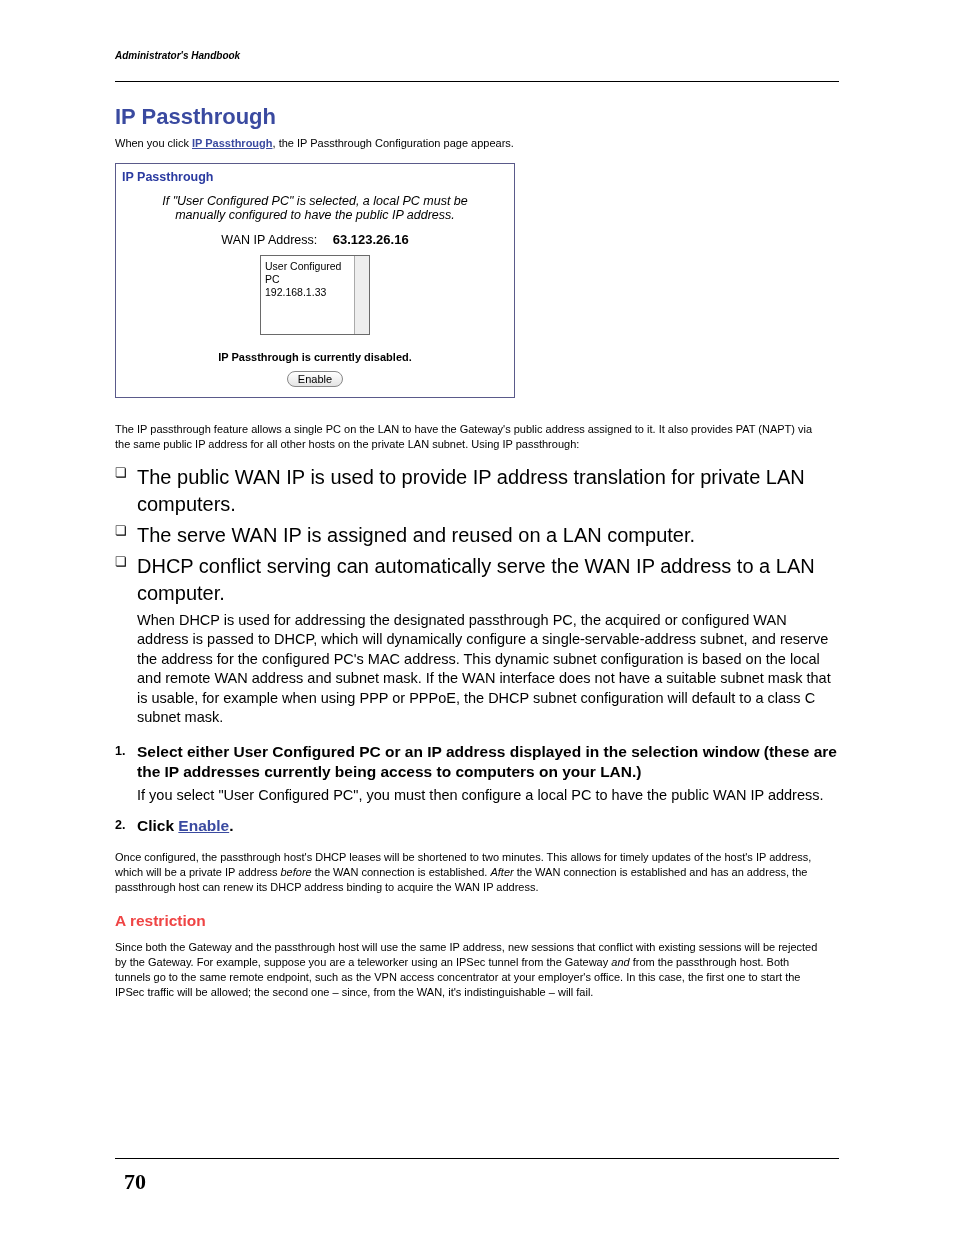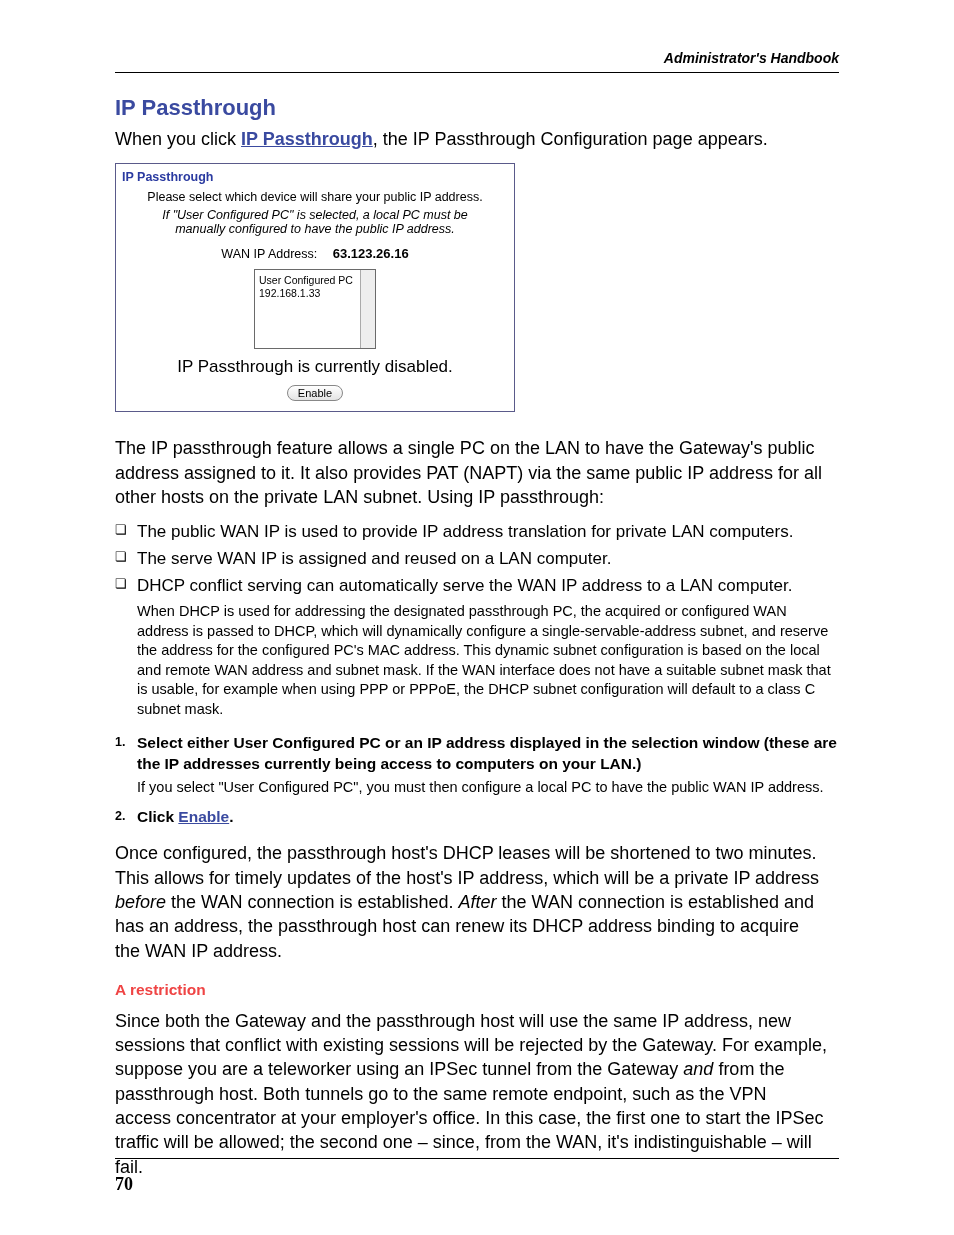--- a/index.html
+++ b/index.html
@@ -12,37 +12,36 @@
   .page {
     width: 954px;
     height: 1235px;
     position: relative;
     box-sizing: border-box;
     padding: 50px 115px 50px 115px;
   }
   .runhead {
     font-style: italic;
     font-weight: bold;
-    font-size: 14px;
-    margin-bottom: 6px;
-    text-align: right;
+    font-size: 10px;
+    margin-bottom: 20px;
   }
   .toprule {
     border: 0;
     border-top: 1.5px solid #000;
     margin: 0 0 22px 0;
   }
   .section-title {
     color: #3a4aa0;
     font-size: 22px;
     font-weight: bold;
     margin: 0 0 6px 0;
   }
   .body-text {
-    font-size: 18px;
+    font-size: 11px;
     line-height: 1.35;
     margin: 0 12px 12px 0;
   }
   .link {
     color: #3a4aa0;
     text-decoration: underline;
     font-weight: bold;
   }
   .panel {
     border: 1px solid #5a5a8a;
@@ -64,21 +63,21 @@
   .panel-body .note {
     font-style: italic;
     margin: 4px 18px 10px 18px;
   }
   .wan-row {
     margin-bottom: 8px;
   }
   .wan-row .lbl { display:inline-block; }
   .wan-row .ip { font-size: 13px; font-weight: bold; margin-left: 12px; }
   .listbox {
-    width: 122px;
+    width: 110px;
     height: 80px;
     border: 1px solid #6a6a6a;
     border-right: 0;
     margin: 0 auto 8px auto;
     box-sizing: border-box;
     display: flex;
     align-items: flex-start;
   }
   .listbox-inner {
     flex: 1;
@@ -88,22 +87,23 @@
     line-height: 1.25;
   }
   .listbox-scroll {
     width: 14px;
     height: 100%;
     background: #eee;
     border-left: 1px solid #aaa;
     border-right: 1px solid #6a6a6a;
   }
   .panel-status {
-    font-size: 17px;
-    margin: 8px 0 8px 0;
+    font-size: 11px;
+    margin: 16px 0 8px 0;
+    font-weight: bold;
   }
   .enable-btn {
     display: inline-block;
     border: 1px solid #888;
     border-radius: 10px;
     font-size: 11px;
     padding: 1px 10px;
     background: linear-gradient(#fff,#e4e4e4);
     cursor: pointer;
   }
@@ -117,21 +117,21 @@
     margin-bottom: 4px;
   }
   .list .marker {
     width: 22px;
     flex: none;
     font-size: 14px;
     line-height: 1.35;
   }
   .list .txt {
     flex: 1;
-    font-size: 17px;
+    font-size: 20px;
     line-height: 1.35;
   }
   .list .subtxt {
     margin-left: 22px;
     font-size: 14.5px;
     line-height: 1.35;
     margin-top: 4px;
     margin-bottom: 4px;
   }
   .numlist .num {
@@ -162,25 +162,25 @@
   .italic { font-style: italic; text-align: right; }
   .botrule {
     border: 0;
     border-top: 1.2px solid #000;
     position: absolute;
     left: 115px; right: 115px;
     bottom: 68px;
   }
   .pagenum {
     position: absolute;
-    left: 115px;
+    left: 124px;
     bottom: 40px;
     font-family: "Times New Roman", serif;
     font-weight: bold;
-    font-size: 18px;
+    font-size: 22px;
   }
   .sq {
     font-size: 13px;
     position: relative;
     top: -1px;
   }
 </style>
 </head>
 <body>
 
@@ -189,21 +189,20 @@
   <hr class="toprule">
 
   <h2 class="section-title">IP Passthrough</h2>
   <p class="body-text">
     <span>When you click </span><span class="link">IP Passthrough</span><span>, the IP Passthrough Configuration page appears.</span>
   </p>
 
   <div class="panel">
     <div class="panel-title">IP Passthrough</div>
     <div class="panel-body">
-      <div>Please select which device will share your public IP address.</div>
       <div class="note">If "User Configured PC" is selected, a local PC must be manually configured to have the public IP address.</div>
       <div class="wan-row">
         <span class="lbl">WAN IP Address:</span>
         <span class="ip">63.123.26.16</span>
       </div>
       <div class="listbox">
         <div class="listbox-inner">
           <div>User Configured PC</div>
           <div>192.168.1.33</div>
         </div>

